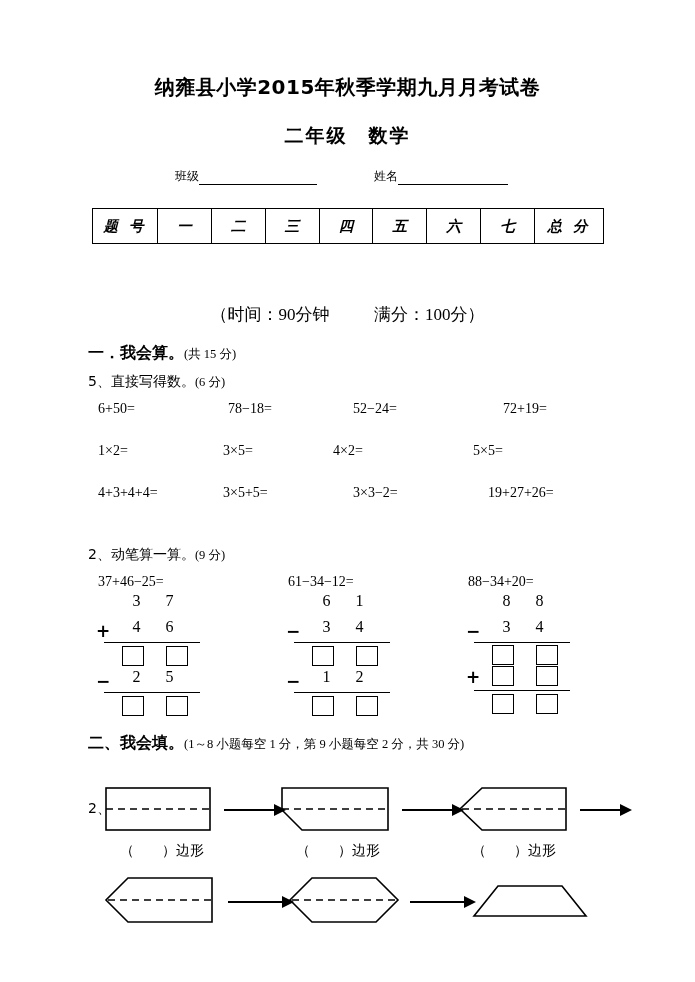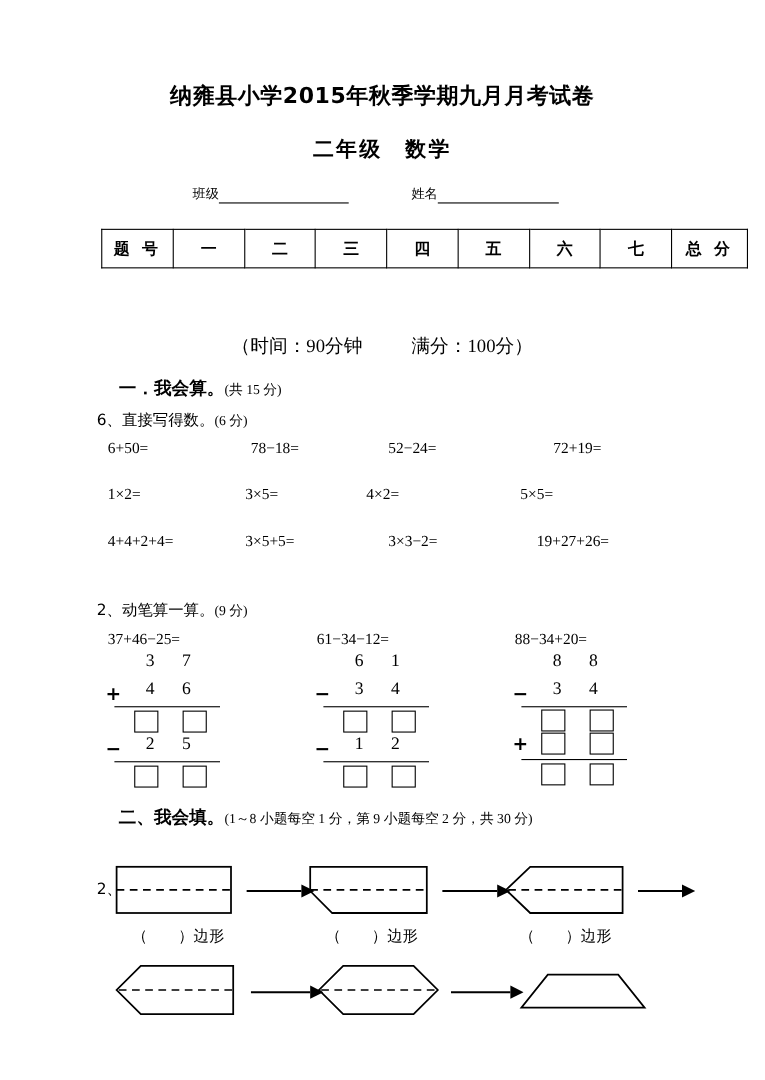--- a/index.html
+++ b/index.html
@@ -67,23 +67,24 @@
   }
   .gap-a { width: 57px; }
   .blank-class { width: 118px; }
   .blank-name { width: 110px; }
 
   
   table.score {
     position: absolute;
     left: 92px;
     top: 208px;
-    width: 588px;
+    width: 512px;
     border-collapse: collapse;
     table-layout: fixed;
+    font-style: italic;
   }
   table.score td {
     border: 1.3px solid #000;
     height: 32px;
     text-align: center;
     vertical-align: middle;
     font-size: 14.5px;
     font-weight: bold;
     font-family: "DejaVu Sans", "Liberation Sans", sans-serif;
   }
@@ -100,21 +101,20 @@
   .timenote .sp { display: inline-block; width: 36px; }
 
   
   .sec {
     position: absolute;
     left: 88px;
     font-size: 16px;
     font-weight: bold;
     font-family: "DejaVu Sans", "Liberation Sans", sans-serif;
     white-space: nowrap;
-    margin-left: 20px;
   }
   .sec .pts {
     font-size: 12.5px;
     font-weight: normal;
     font-family: "Liberation Serif", serif;
   }
   .sec1 { top: 343px; }
   .sec2 { top: 733px; }
 
   .subsec {
@@ -245,37 +245,37 @@
     <span>（时间：90分钟</span>
     <span class="sp"></span>
     <span>满分：100分）</span>
   </div>
 
   <div class="sec sec1">
     <span>一．我会算。</span><span class="pts">(共 15 分)</span>
   </div>
 
   <div class="subsec sub1">
-    <span>6、直接写得数。</span><span class="pts">(6 分)</span>
+    <span>5、直接写得数。</span><span class="pts">(6 分)</span>
   </div>
 
   <div class="arith row1">
     <span style="left:10px">6+50=</span>
     <span style="left:140px">78−18=</span>
     <span style="left:265px">52−24=</span>
     <span style="left:415px">72+19=</span>
   </div>
   <div class="arith row2">
     <span style="left:10px">1×2=</span>
     <span style="left:135px">3×5=</span>
     <span style="left:245px">4×2=</span>
     <span style="left:385px">5×5=</span>
   </div>
   <div class="arith row3">
-    <span style="left:10px">4+4+2+4=</span>
+    <span style="left:10px">4+3+4+4=</span>
     <span style="left:135px">3×5+5=</span>
     <span style="left:265px">3×3−2=</span>
     <span style="left:400px">19+27+26=</span>
   </div>
 
   <div class="subsec sub2">
     <span>2、动笔算一算。</span><span class="pts">(9 分)</span>
   </div>
 
   <div class="vgroup vg1">

